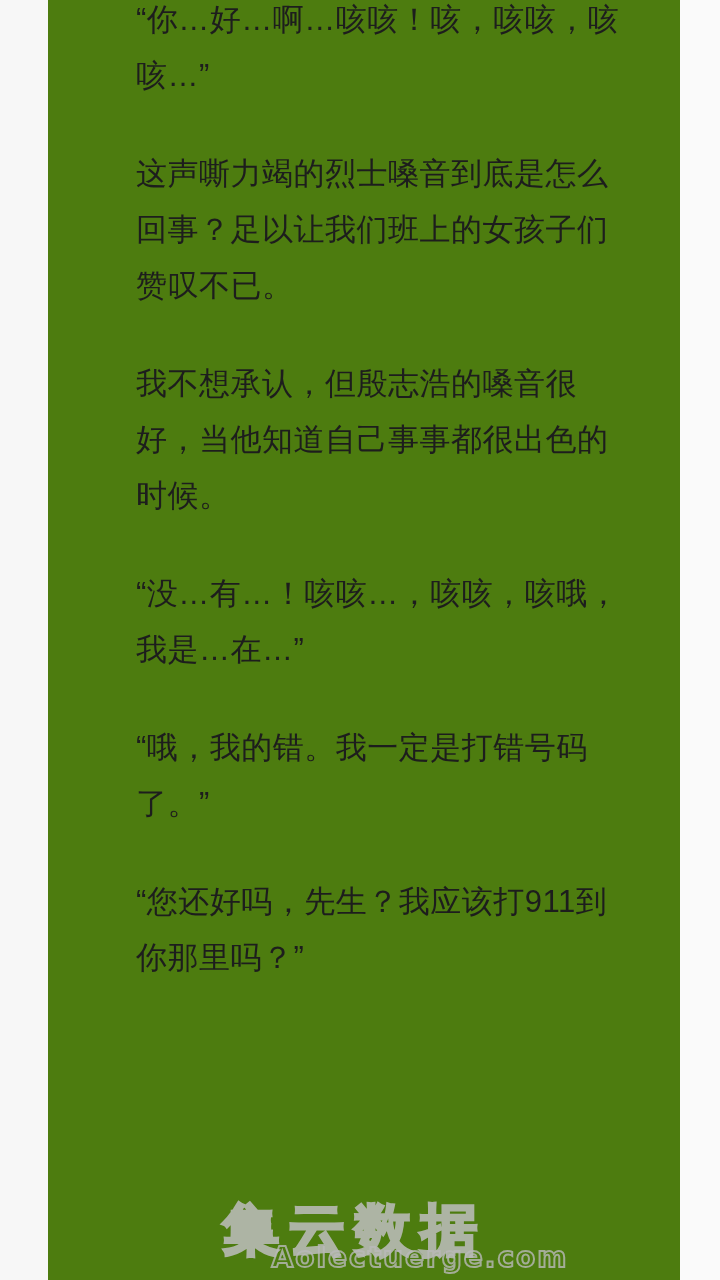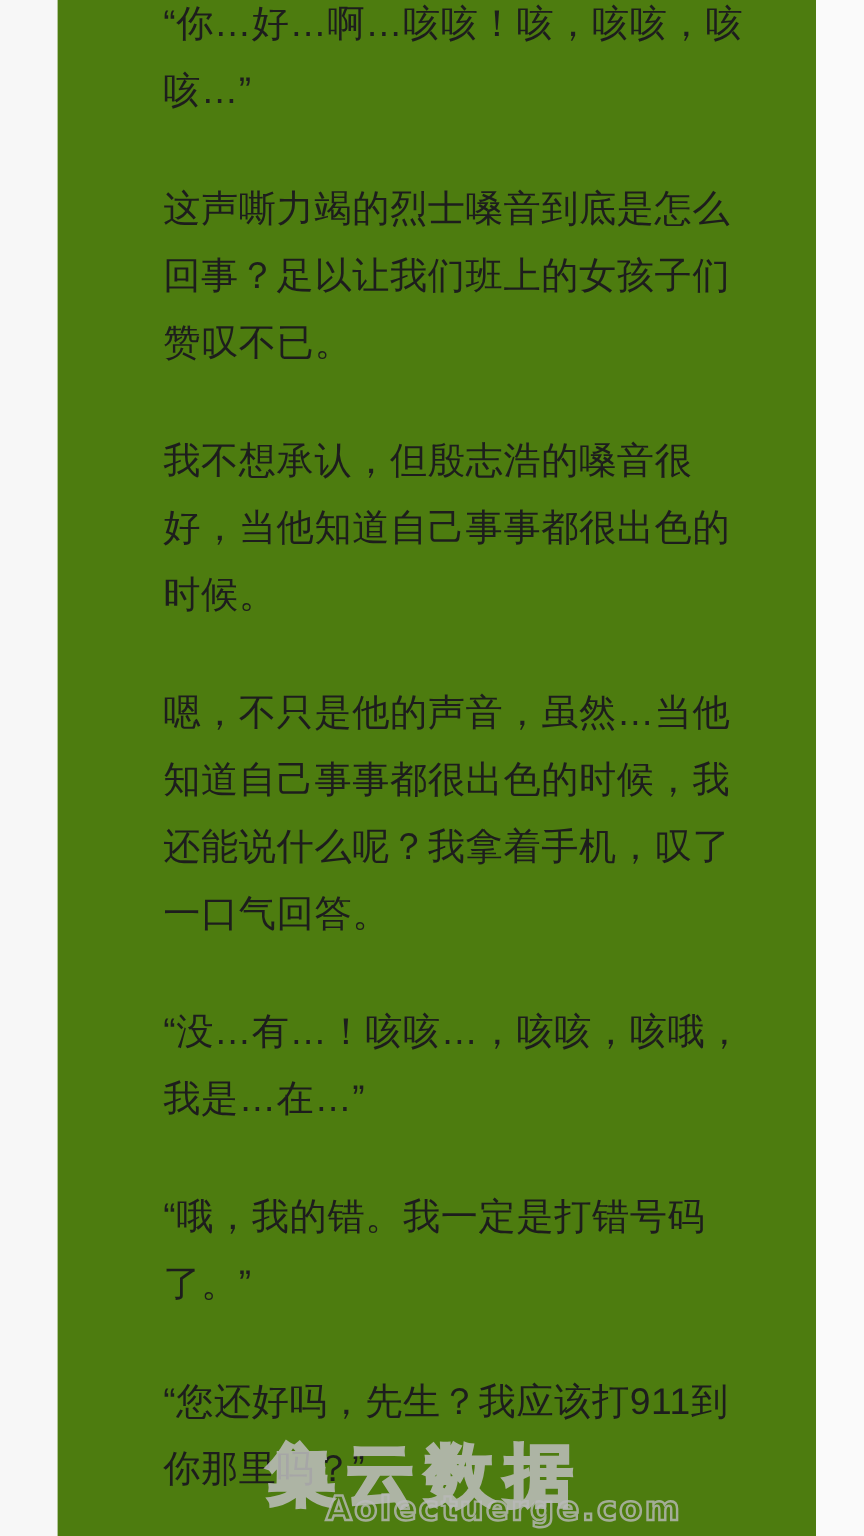--- a/index.html
+++ b/index.html
@@ -95,21 +95,20 @@
 <body>
 
 <div class="page">
   <div class="gutter-left"></div>
   <div class="gutter-right"></div>
 
   <div class="content">
     <p class="para">“你…好…啊…咳咳！咳，咳咳，咳咳…”</p>
     <p class="para">这声嘶力竭的烈士嗓音到底是怎么回事？足以让我们班上的女孩子们赞叹不已。</p>
     <p class="para">我不想承认，但殷志浩的嗓音很好，当他知道自己事事都很出色的时候。</p>
-    <p class="para">嗯，不只是他的声音，虽然…当他知道自己事事都很出色的时候，我还能说什么呢？我拿着手机，叹了一口气回答。</p>
     <p class="para">“没…有…！咳咳…，咳咳，咳哦，我是…在…”</p>
     <p class="para">“哦，我的错。我一定是打错号码了。”</p>
     <p class="para">“您还好吗，先生？我应该打911到你那里吗？”</p>
 
   </div>
 
   <div class="watermark">
     <span class="wm-cn">集云数据</span>
     <span class="wm-en">Aolectuerge.com</span>
   </div>

